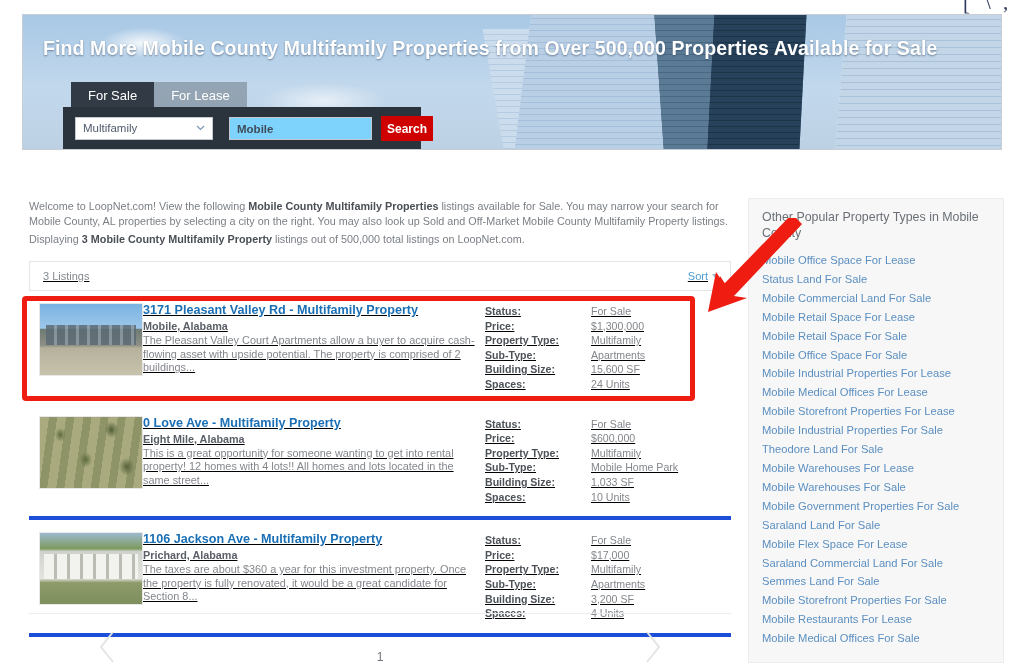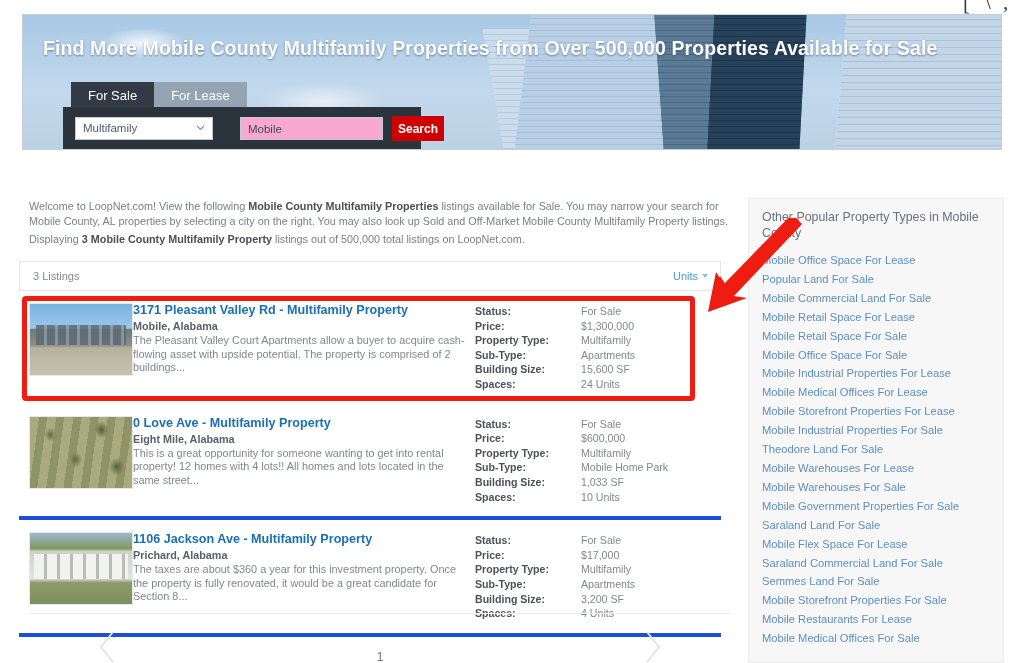--- a/index.html
+++ b/index.html
@@ -70,37 +70,38 @@
   }
   .sel-wrap { position:relative; width:138px; height:23px; }
   .sel {
     width:138px; height:23px; background:#fff; border:1px solid #c3c9cf;
     font-size:11.5px; color:#4e5b6b; line-height:21px; padding-left:7px;
     font-family:"Liberation Sans", sans-serif; cursor:pointer;
   }
   .chev { position:absolute; right:8px; top:6px; width:9px; height:9px; pointer-events:none; }
   .chev svg { display:block; }
   .loc-input {
-    width:143px; height:23px; background:#f9a8d4; border:1px solid #c3c9cf;
-    font-size:11.5px; color:#3f4b59; padding-left:7px; margin-left:27px;
+    width:143px; height:23px; background:#7dd3fc; border:1px solid #c3c9cf;
+    font-size:11.5px; color:#3f4b59; padding-left:7px; margin-left:16px;
     font-family:"Liberation Sans", sans-serif;
+    font-weight:bold;
   }
   .search-btn {
     margin-left:9px; width:77px; height:25px; background:#cf0000; color:#fff;
     border:none; font-size:12px; font-weight:bold; cursor:pointer;
     font-family:"Liberation Sans", sans-serif;
   }
 
   
   .intro { position:absolute; left:29px; top:199px; width:700px; color:#7a7f85; font-size:10.8px; line-height:14.5px; }
   .intro b { color:#4a4f55;text-align:center; }
   .intro .l2 { margin-top:4px; }
 
   
-  .listings { position:absolute; left:19px; top:261px; width:702px; }
+  .listings { position:absolute; left:29px; top:261px; width:702px;text-decoration:underline; }
   .list-head {
     height:30px; border:1px solid #e3e5e7; background:#fff;
     display:flex; align-items:center; justify-content:space-between;
     padding:0 12px 0 13px;
   }
   .list-count { font-size:11px; color:#85898e; }
   .sort-link { font-size:11px; color:#4d9bd1; cursor:pointer; }
   .sort-caret { display:inline-block; margin-left:4px; width:0;height:0;
     border-left:3px solid transparent;border-right:3px solid transparent;border-top:4px solid #9fb7c9; vertical-align:2px;}
 
@@ -196,21 +197,21 @@
 
   <div class="intro">
     <div class="l1"><span>Welcome to LoopNet.com! View the following </span><b>Mobile County Multifamily Properties</b><span> listings available for Sale. You may narrow your search for Mobile County, AL properties by selecting a city on the right. You may also look up Sold and Off-Market Mobile County Multifamily Property listings.</span></div>
     <div class="l2"><span>Displaying </span><b>3 Mobile County Multifamily Property</b><span> listings out of 500,000 total listings on LoopNet.com.</span></div>
   </div>
 
   <div class="listings">
     <div class="list-head">
       <span class="list-count">3 Listings</span>
       <span class="sort-link">
-        <span>Units</span><span class="sort-caret"></span>
+        <span>Sort</span><span class="sort-caret"></span>
       </span>
     </div>
 
     <div class="row first">
       <div class="thumb t1"></div>
       <div class="row-main">
         <div class="row-title">3171 Pleasant Valley Rd - Multifamily Property</div>
         <div class="row-city">Mobile, Alabama</div>
         <div class="row-desc">The Pleasant Valley Court Apartments allow a buyer to acquire cash-flowing asset with upside potential. The property is comprised of 2 buildings...</div>
       </div>
@@ -299,21 +300,21 @@
       <svg width="22" height="34" viewBox="0 0 22 34">
           <path d="M6 2 L18 17 L6 32" stroke="#e2e4e6" stroke-width="2" fill="none"></path>
         </svg>
     </span>
     <div class="pg-num">1</div>
   </div>
 
   <div class="sidebar">
     <div class="sb-title">Other Popular Property Types in Mobile County</div>
     <div class="sb-link">Mobile Office Space For Lease</div>
-    <div class="sb-link">Popular Land For Sale</div>
+    <div class="sb-link">Status Land For Sale</div>
     <div class="sb-link">Mobile Commercial Land For Sale</div>
     <div class="sb-link">Mobile Retail Space For Lease</div>
     <div class="sb-link">Mobile Retail Space For Sale</div>
     <div class="sb-link">Mobile Office Space For Sale</div>
     <div class="sb-link">Mobile Industrial Properties For Lease</div>
     <div class="sb-link">Mobile Medical Offices For Lease</div>
     <div class="sb-link">Mobile Storefront Properties For Lease</div>
     <div class="sb-link">Mobile Industrial Properties For Sale</div>
     <div class="sb-link">Theodore Land For Sale</div>
     <div class="sb-link">Mobile Warehouses For Lease</div>

